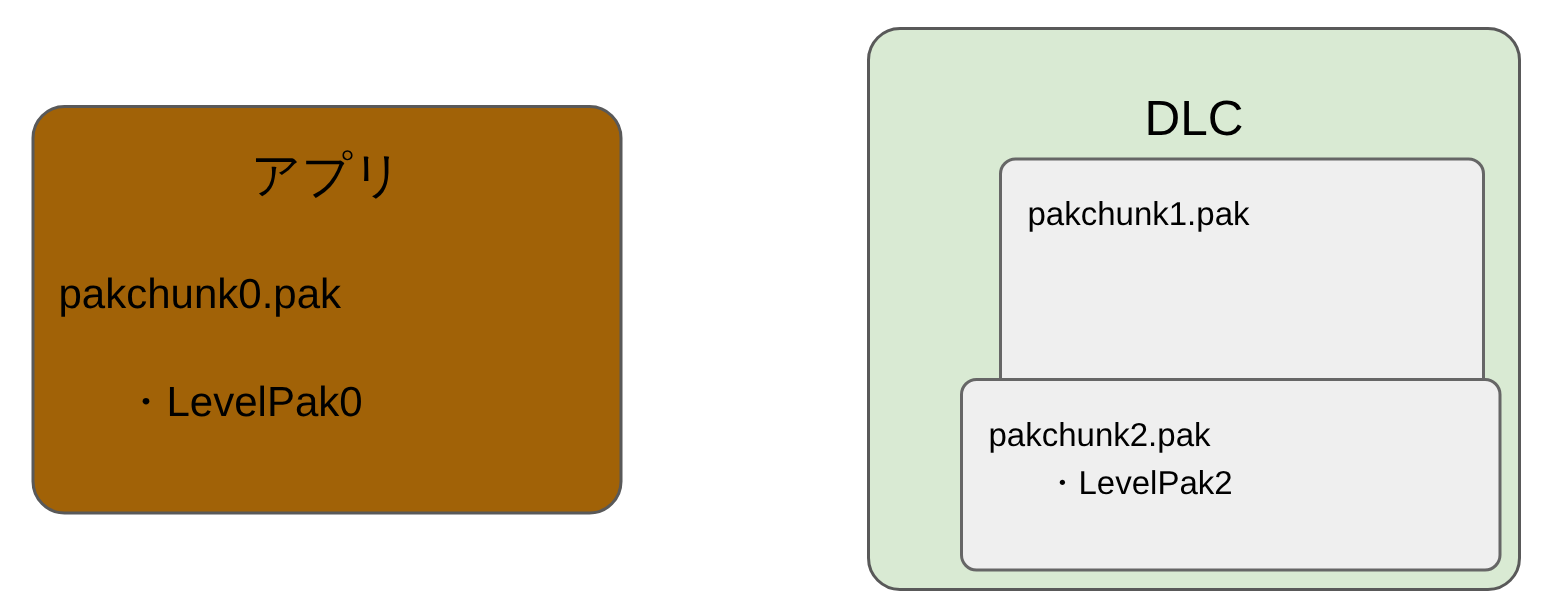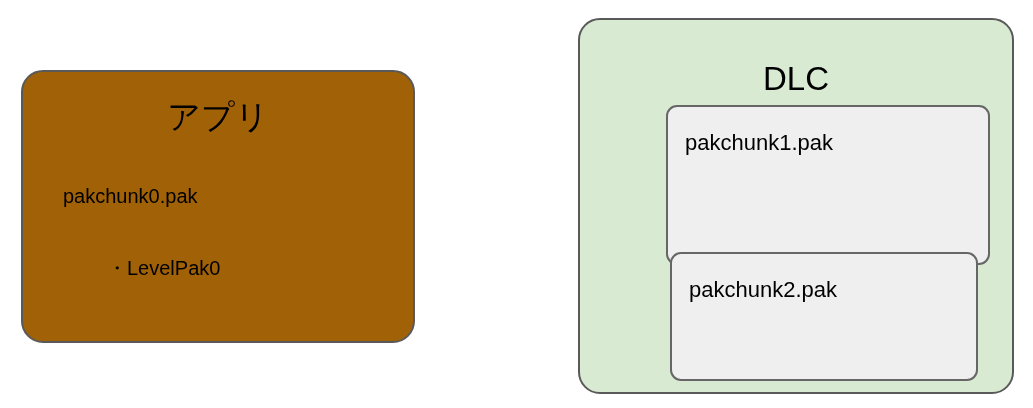--- a/index.html
+++ b/index.html
@@ -56,23 +56,23 @@
   }
   .group-box.app .box-title { top: 25px; }
   .group-box.dlc .box-title { top: 39px; }
 
   
   .content-block {
     position: absolute;
     white-space: nowrap;
   }
   .app-content {
-    left: 40px;
+    left: 16px;
     top: 104px;
-    font-size: 20px;
+    font-size: 28px;
     line-height: 40px;
   }
   .app-content .line-root { padding-left: 0; }
   .app-content .line-child { padding-left: 44px; margin-top: 32px; }
 
   
   .chunk-card {
     position: absolute;
     box-sizing: border-box;
     border: 2px solid #666666;
@@ -82,23 +82,22 @@
   .chunk-card.card-1 {
     left: 640px;
     top: 105px;
     width: 324px;
     height: 160px;
     margin-left: 26px;
   }
   .chunk-card.card-2 {
     left: 640px;
     top: 252px;
-    width: 308px;
+    width: 361px;
     height: 129px;
-    margin-left: 30px;
   }
   .chunk-content {
     position: absolute;
     left: 17px;
     top: 20px;
     font-size: 22px;
     line-height: 32px;
     white-space: nowrap;
   }
   .chunk-content .line-root { padding-left: 0; }
@@ -124,16 +123,17 @@
 
   <div class="chunk-card card-1">
     <div class="chunk-content">
       <div class="line-root">pakchunk1.pak</div>
     </div>
   </div>
 
   <div class="chunk-card card-2">
     <div class="chunk-content">
       <div class="line-root">pakchunk2.pak</div>
+      <div class="line-child">・LevelPak2</div>
     </div>
   </div>
 
 </div>
 
 </body></html>

